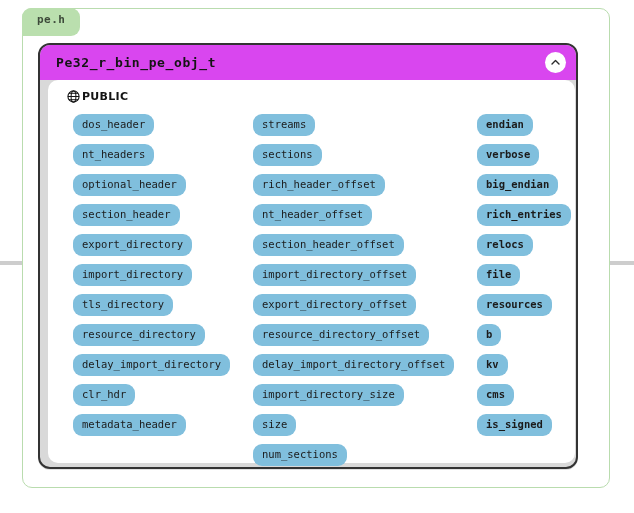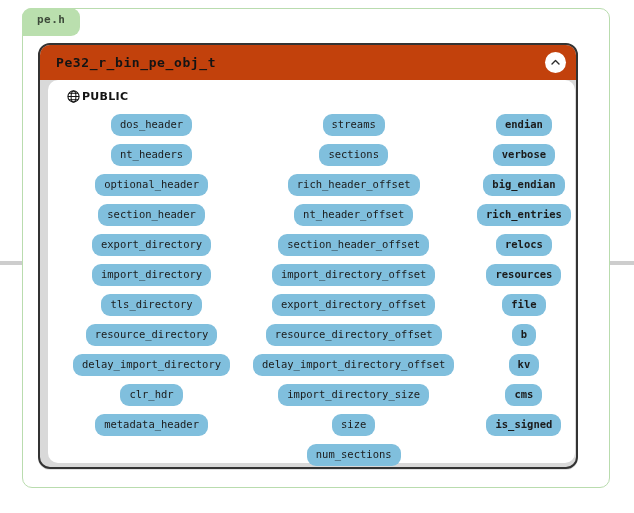--- a/index.html
+++ b/index.html
@@ -80,21 +80,21 @@
     background: #d9d9d9;
     border: 2px solid #333333;
     border-radius: 12px;
     box-sizing: border-box;
     box-shadow: 0 1px 0 rgba(0,0,0,0.12);
     overflow: hidden;
   }
   #class-header {
     position: relative;
     height: 35px;
-    background: #c2410c;
+    background: #d946ef;
     display: flex;
     align-items: center;
     padding-left: 16px;
     box-sizing: border-box;
   }
   #class-title {
     font-family: "DejaVu Sans Mono", monospace;
     font-size: 13px;
     font-weight: bold;
     color: #141414;
@@ -140,21 +140,20 @@
     font-size: 11px;
     font-weight: bold;
     color: #141414;
     letter-spacing: 0.3px;
   }
 
   
   .member-col {
     position: absolute;
     top: 33px;
-    text-align: center;
   }
   #col-0 { left: 25px; }
   #col-1 { left: 205px; }
   #col-2 { left: 429px; font-weight: bold; }
 
   .member-pill {
     display: inline-block;
     background: #80bfdd;
     color: #1b1b1b;
     font-family: "DejaVu Sans Mono", monospace;
@@ -229,22 +228,22 @@
         <div class="member-row"><span class="member-pill">import_directory_size</span></div>
         <div class="member-row"><span class="member-pill">size</span></div>
         <div class="member-row"><span class="member-pill">num_sections</span></div>
       </div>
     <div class="member-col" id="col-2">
         <div class="member-row"><span class="member-pill">endian</span></div>
         <div class="member-row"><span class="member-pill">verbose</span></div>
         <div class="member-row"><span class="member-pill">big_endian</span></div>
         <div class="member-row"><span class="member-pill">rich_entries</span></div>
         <div class="member-row"><span class="member-pill">relocs</span></div>
+        <div class="member-row"><span class="member-pill">file</span></div>
         <div class="member-row"><span class="member-pill">resources</span></div>
-        <div class="member-row"><span class="member-pill">file</span></div>
         <div class="member-row"><span class="member-pill">b</span></div>
         <div class="member-row"><span class="member-pill">kv</span></div>
         <div class="member-row"><span class="member-pill">cms</span></div>
         <div class="member-row"><span class="member-pill">is_signed</span></div>
       </div>
 
   </div>
 </div>
 
 </body></html>

